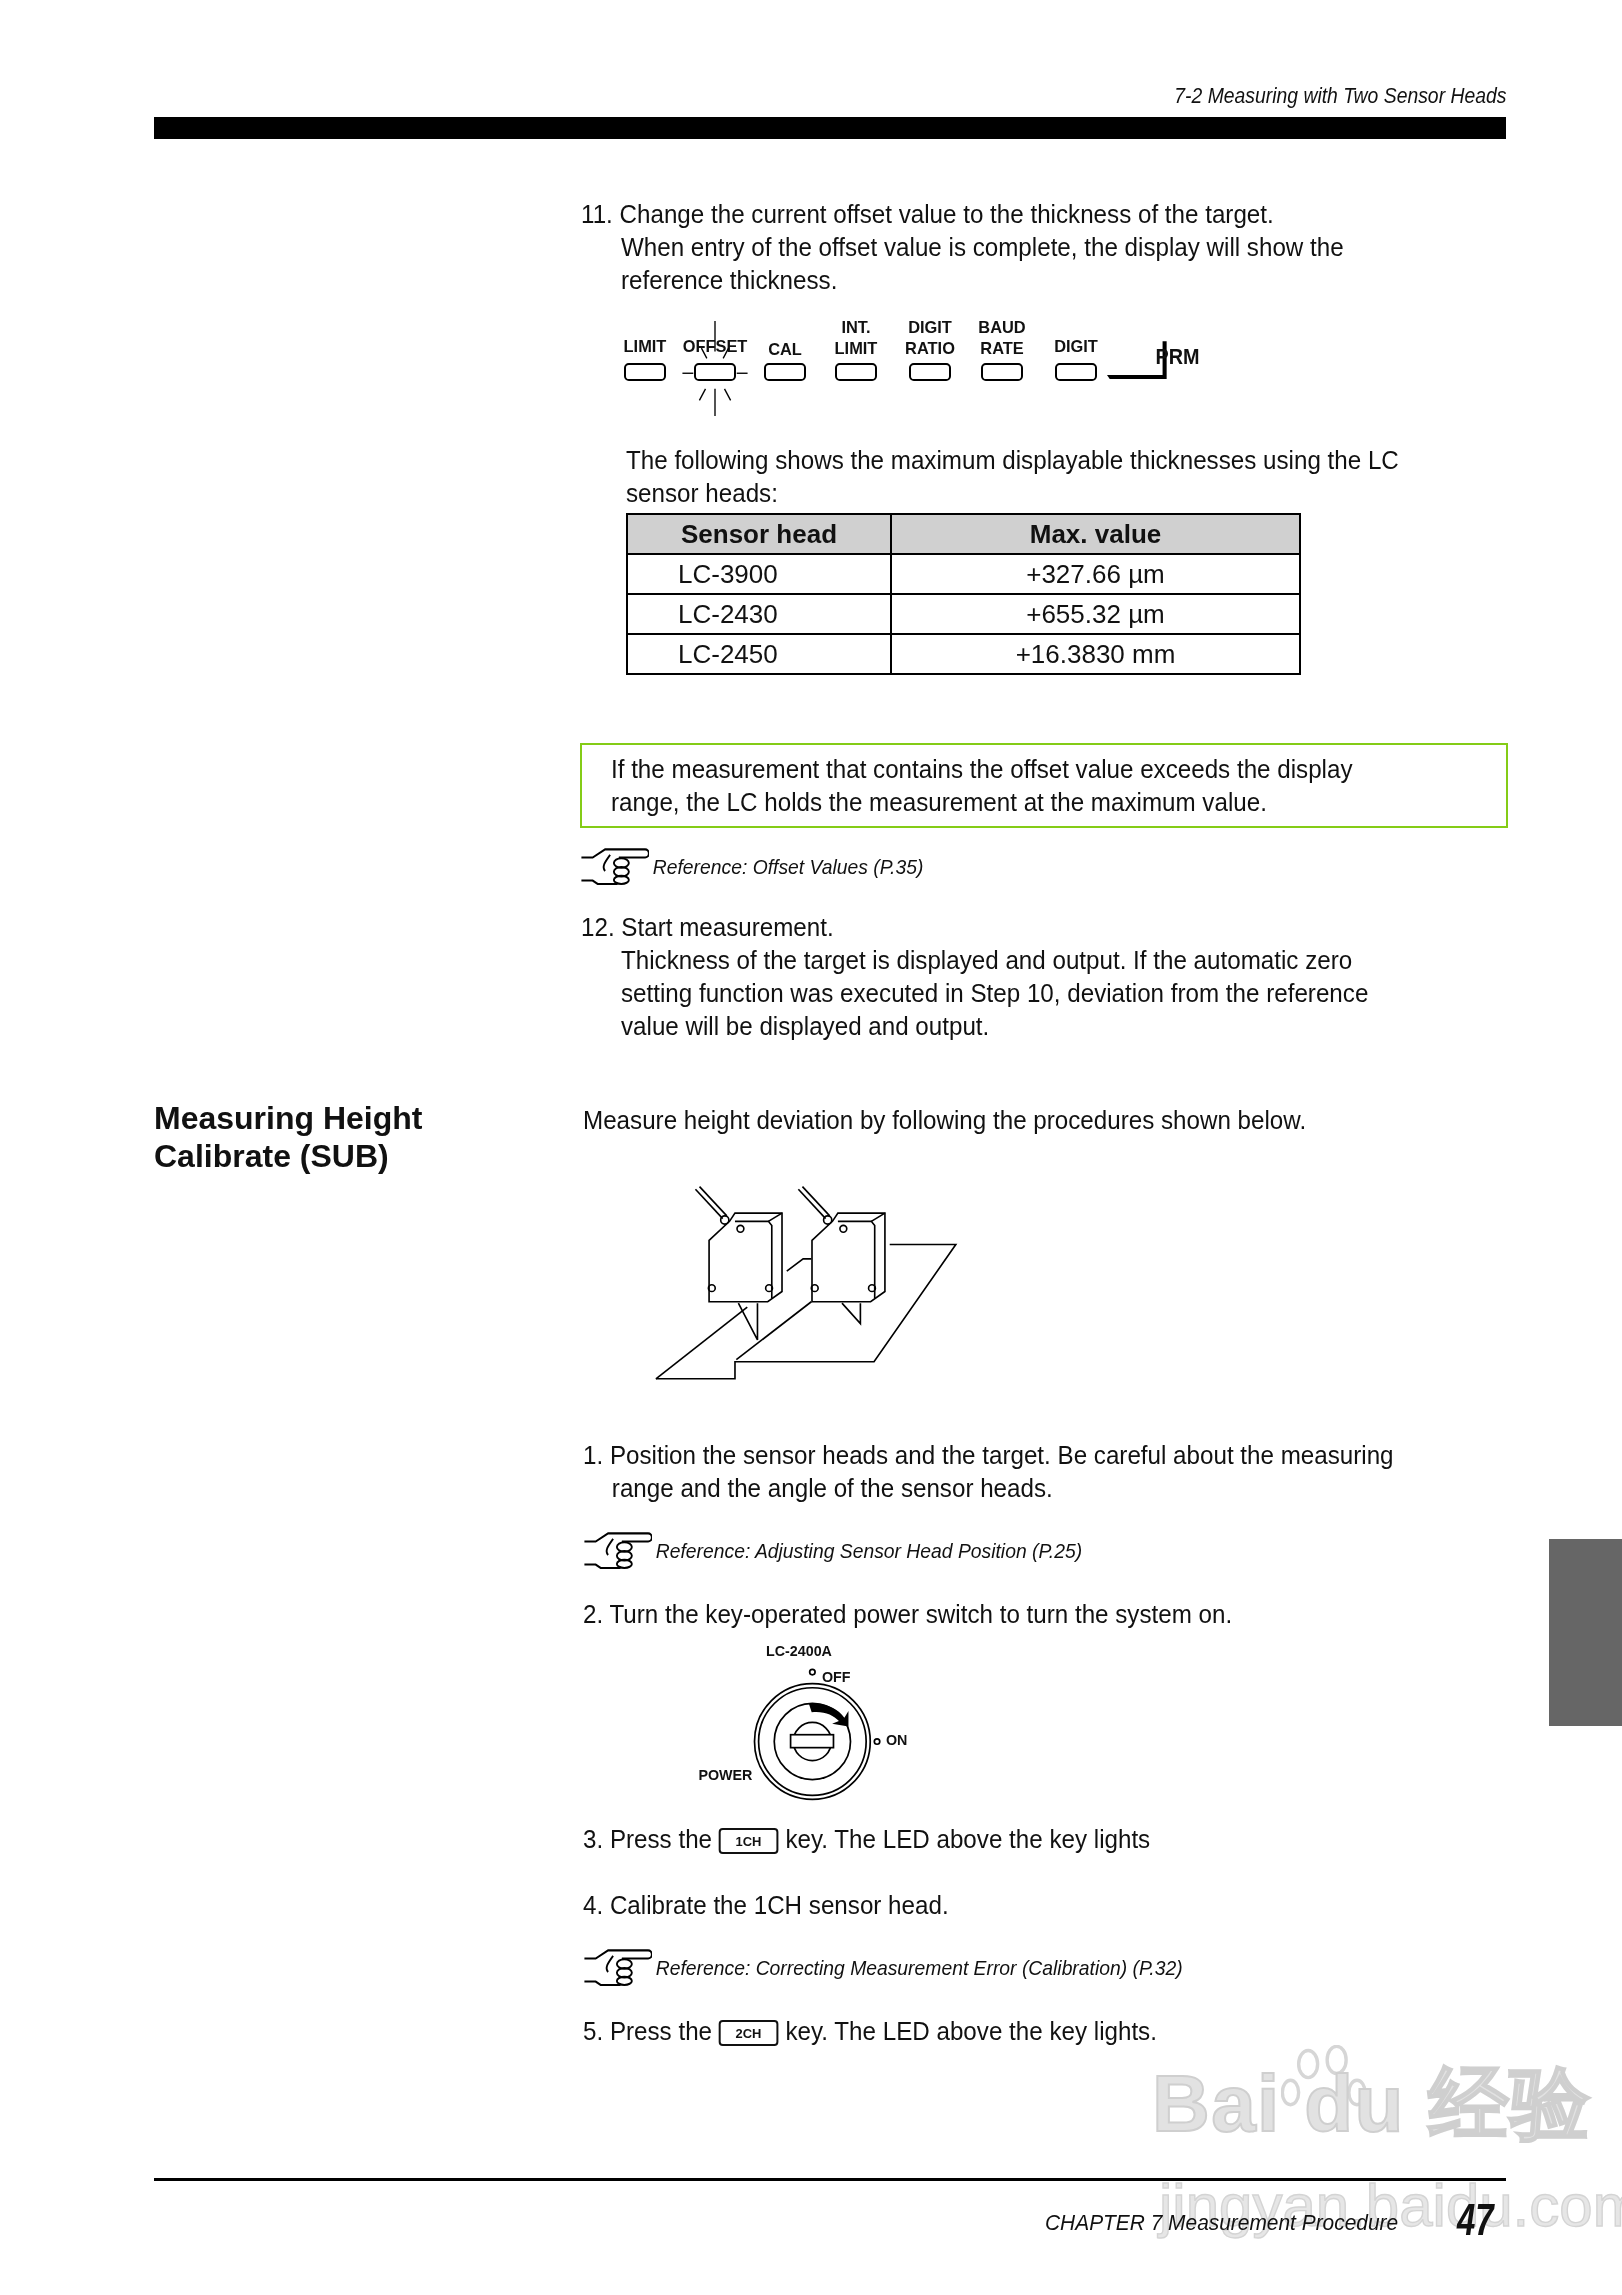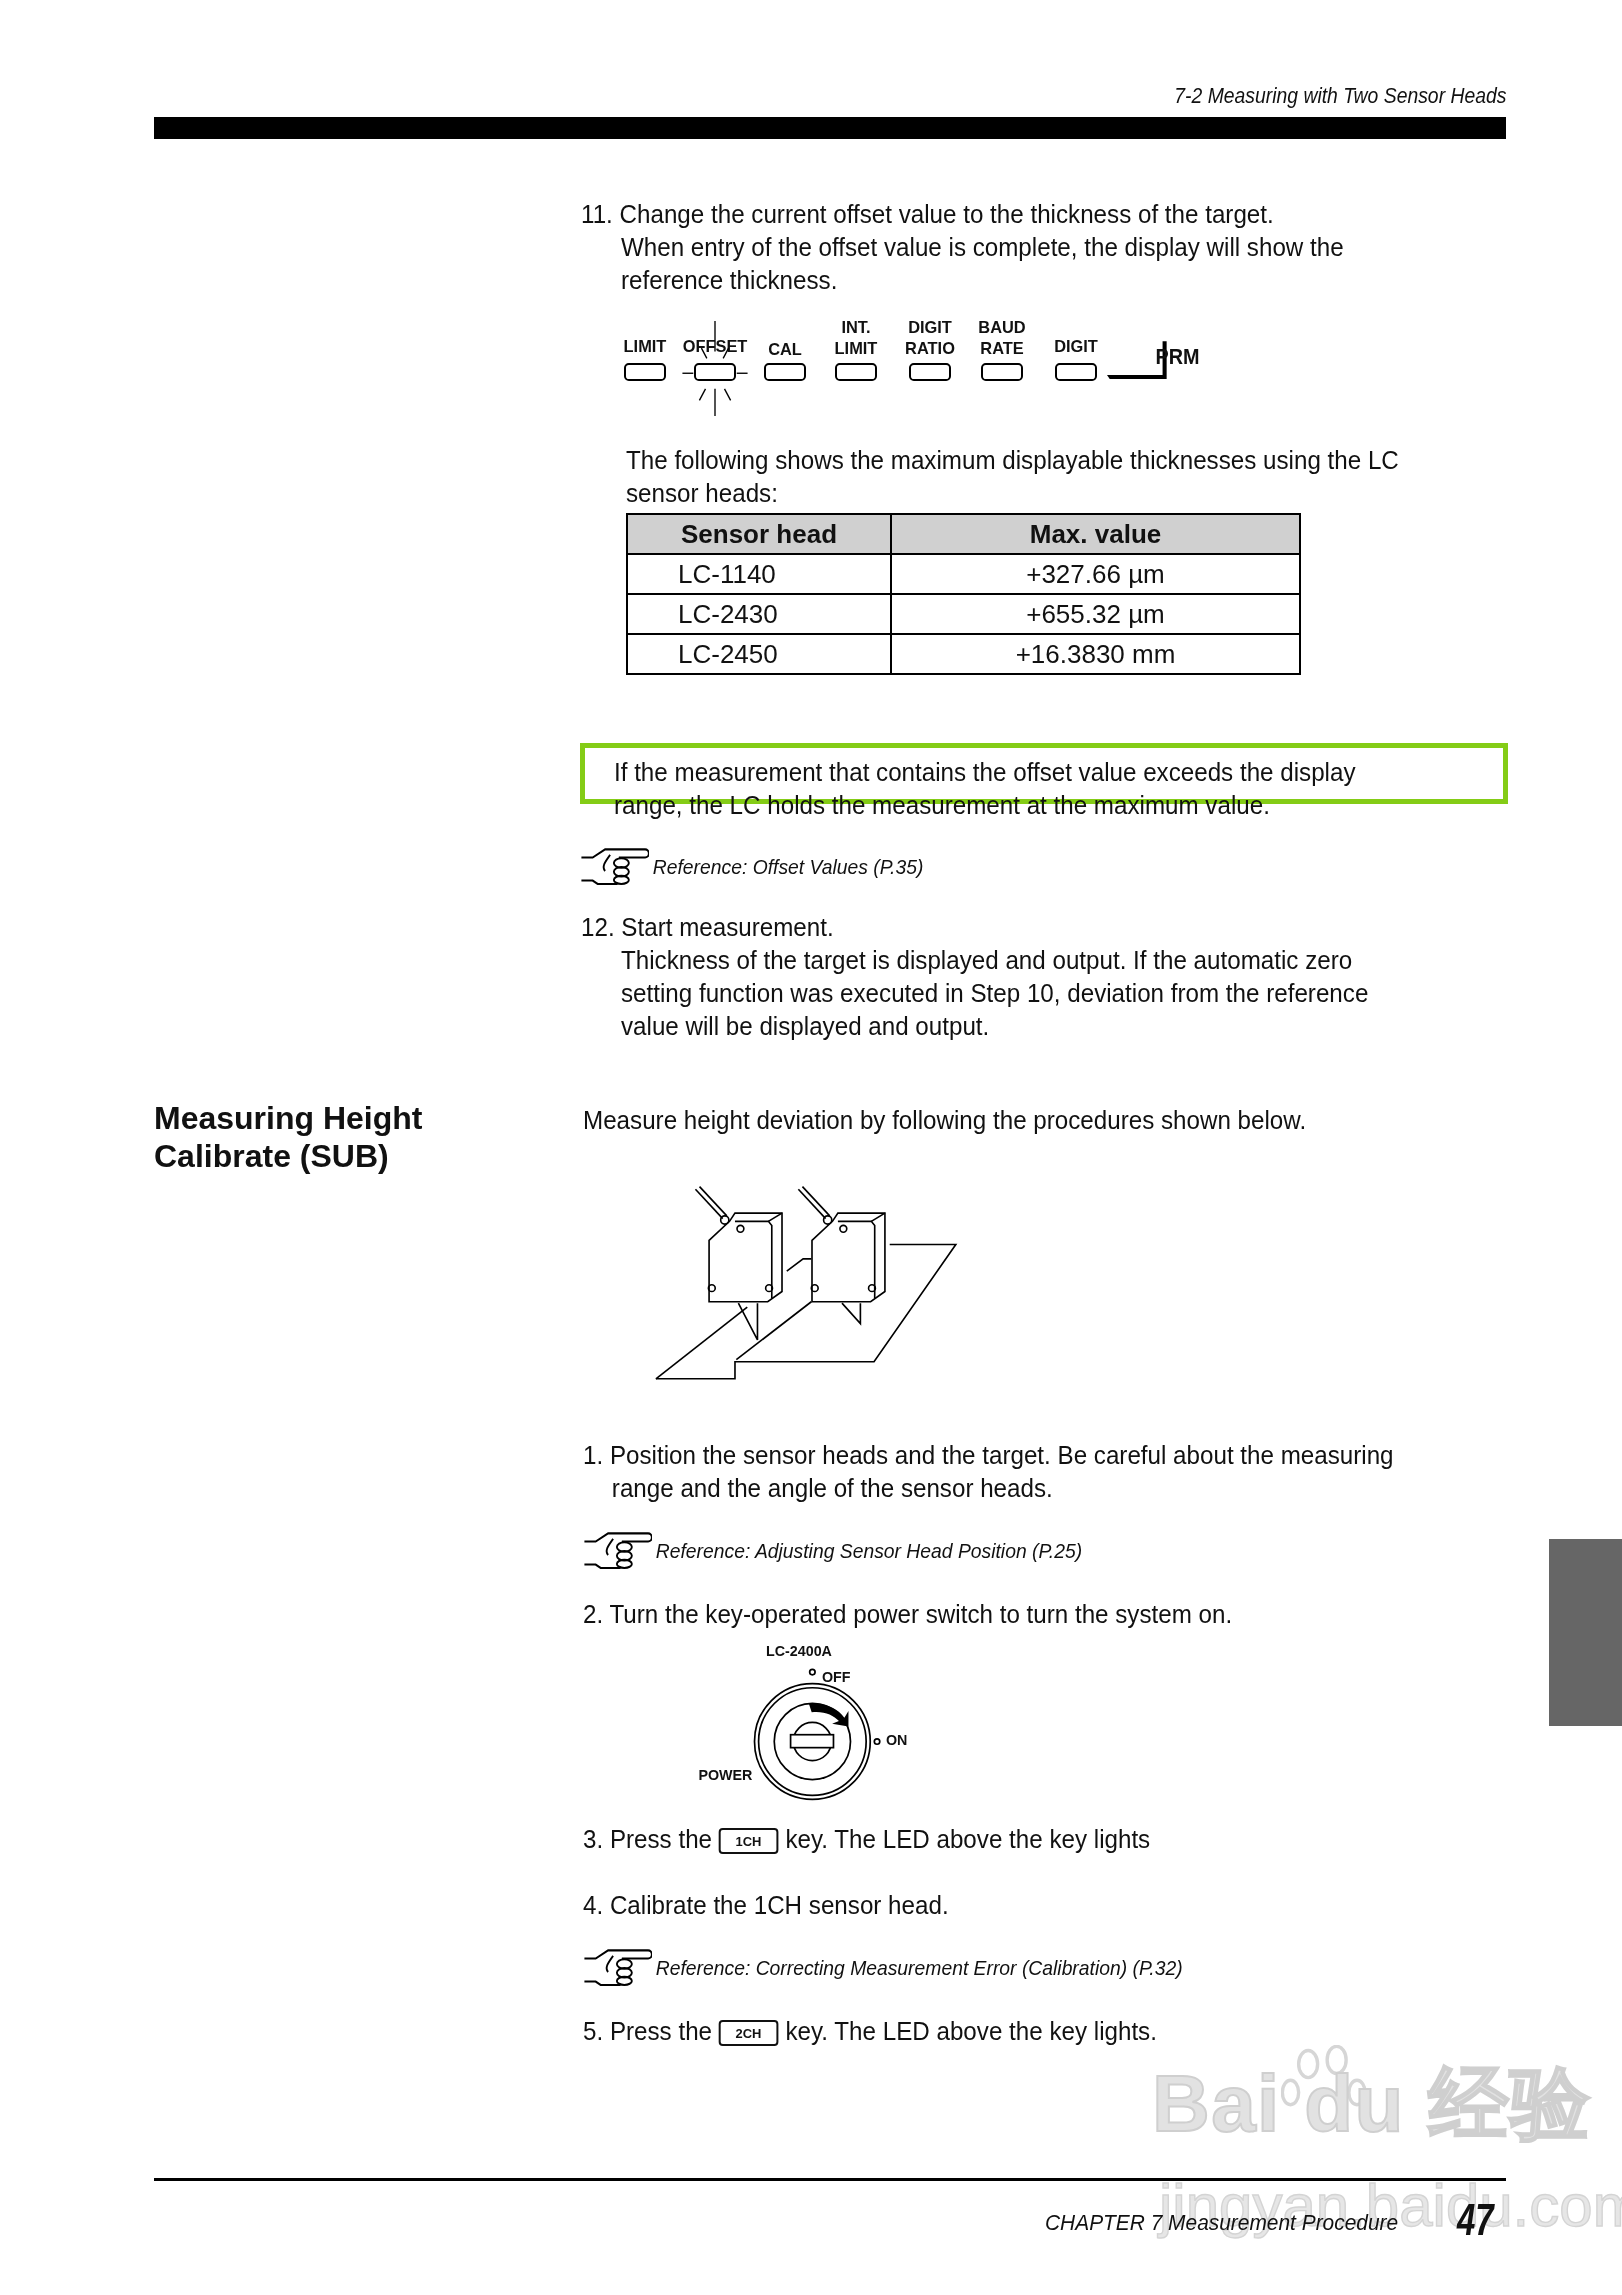--- a/index.html
+++ b/index.html
@@ -12,21 +12,21 @@
   .step-num { display:inline-block; }
   .indent { padding-left:43px; }
   .section-heading { left:154px; top:1099px; font-size:32px; font-weight:bold; line-height:38px; }
   .ref { font-size:21px; font-style:italic; display:flex; align-items:center; transform:scaleX(0.92); transform-origin:left; white-space:nowrap; }
   .ref svg { margin-right:4.1px; }
   table.spec { border-collapse:collapse; font-size:26px; }
   table.spec th, table.spec td { border:2px solid #000; height:38px; padding:0; }
   table.spec th { background:#d0d0d0; font-weight:bold; }
   table.spec td.c1 { padding-left:50px; text-align:left; }
   table.spec td.c2 { text-align:center; }
-  .note-box { left:580px; top:743px; width:928px; height:61px; border:5px solid #84cc16; box-sizing:border-box; }
+  .note-box { left:580px; top:743px; width:928px; height:85px; border:2px solid #84cc16; box-sizing:border-box; }
   .note-box .txt { position:absolute; left:29px; top:8.2px; font-size:26px; line-height:33px; transform:scaleX(0.93); transform-origin:left; white-space:nowrap; }
   .panel-lbl { position:absolute; font-size:16.4px; font-weight:bold; text-align:center; line-height:19px; transform:translateX(-50%); white-space:nowrap; }
   .panel-key { position:absolute; width:42px; height:17.7px; border:2px solid #000; border-radius:4.8px; box-sizing:border-box; background:#fff; }
   .key-cap { display:inline-block; border:2px solid #111; border-radius:4.1px; font-size:13px; font-weight:bold; width:60px; height:26px; line-height:23px; text-align:center; vertical-align:middle; box-sizing:border-box; margin:0 9.5px; transform:scaleX(1.07); }
   .side-tab { left:1549px; top:1539px; width:74px; height:187px; background:#666; }
   .footer-rule { left:154px; top:2178px; width:1352px; height:2.7px; background:#000; }
   .footer-text { left:1045px; top:2210px; font-size:22px; font-style:italic; transform:scaleX(0.95); transform-origin:left; white-space:nowrap; }
   .page-num { left:1457px; top:2195px; font-size:44px; font-weight:bold; font-style:italic; transform:scaleX(0.75); transform-origin:left; }
   .watermark { left:1152px; top:2051px; color:#e2e2e2; font-weight:bold; font-size:80px; letter-spacing:1.4px; -webkit-text-stroke:2px #cfcfcf; }
   .watermark2 { left:1159px; top:2171px; color:#e6e6e6; font-size:60px; -webkit-text-stroke:1.4px #d4d4d4; }
@@ -89,21 +89,21 @@
 
 <table class="abs spec" style="left:626px; top:513px; width:675px;">
   <thead>
     <tr>
       <th style="width:262px;">Sensor head</th>
       <th>Max. value</th>
     </tr>
   </thead>
   <tbody>
     <tr>
-        <td class="c1">LC-1140</td>
+        <td class="c1">LC-3900</td>
         <td class="c2">+327.66 µm</td>
       </tr>
     <tr>
         <td class="c1">LC-2430</td>
         <td class="c2">+655.32 µm</td>
       </tr>
     <tr>
         <td class="c1">LC-2450</td>
         <td class="c2">+16.3830 mm</td>
       </tr>

